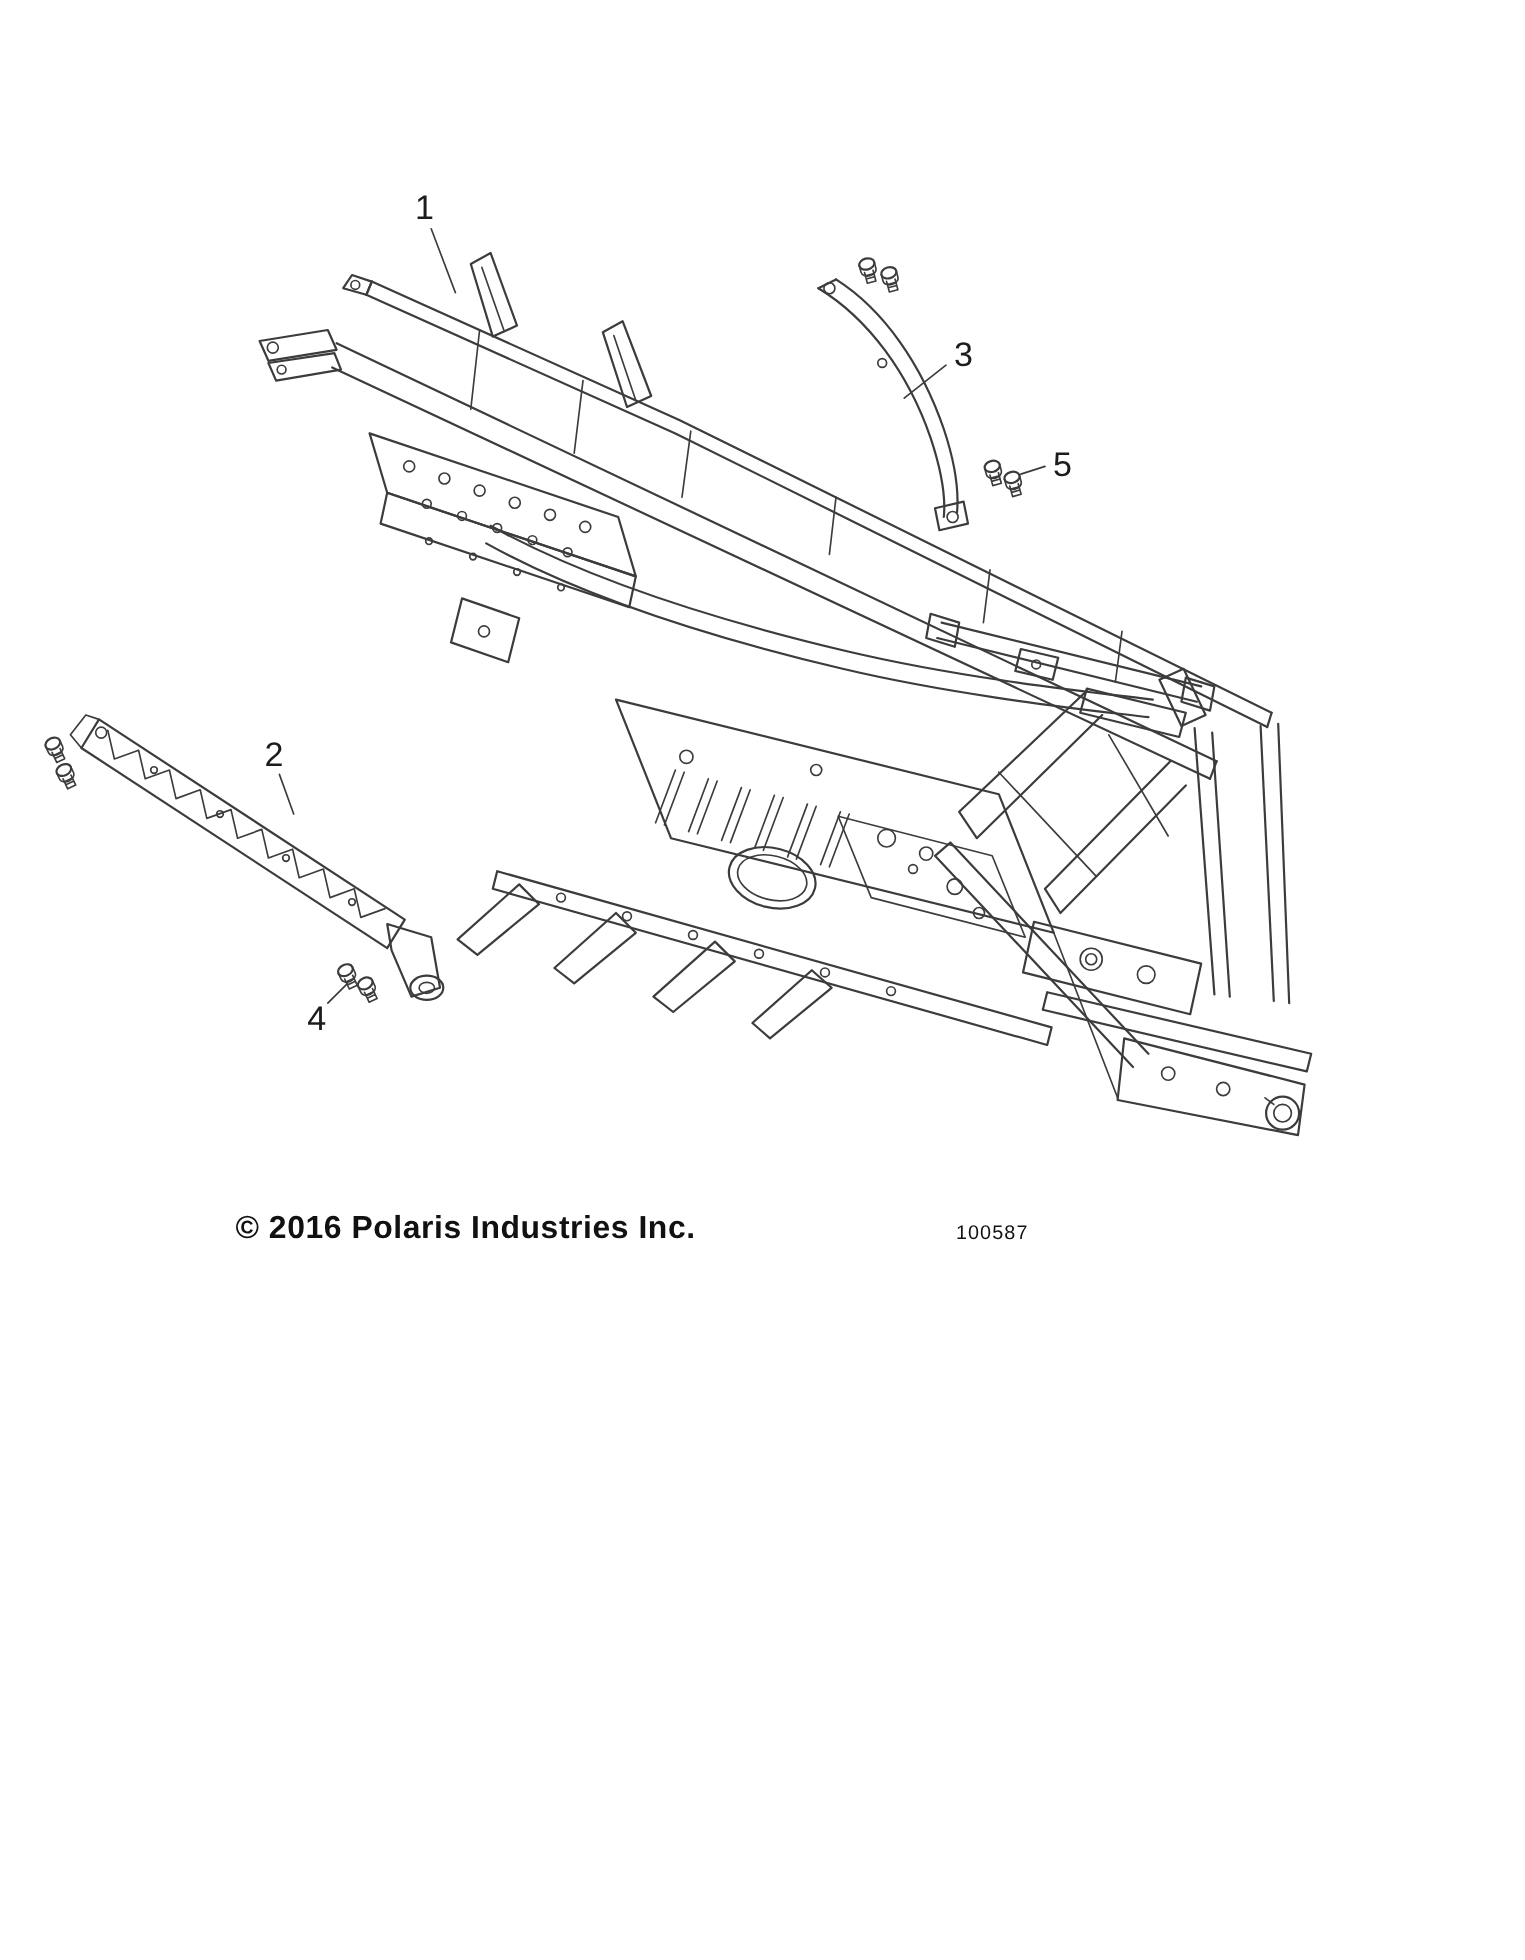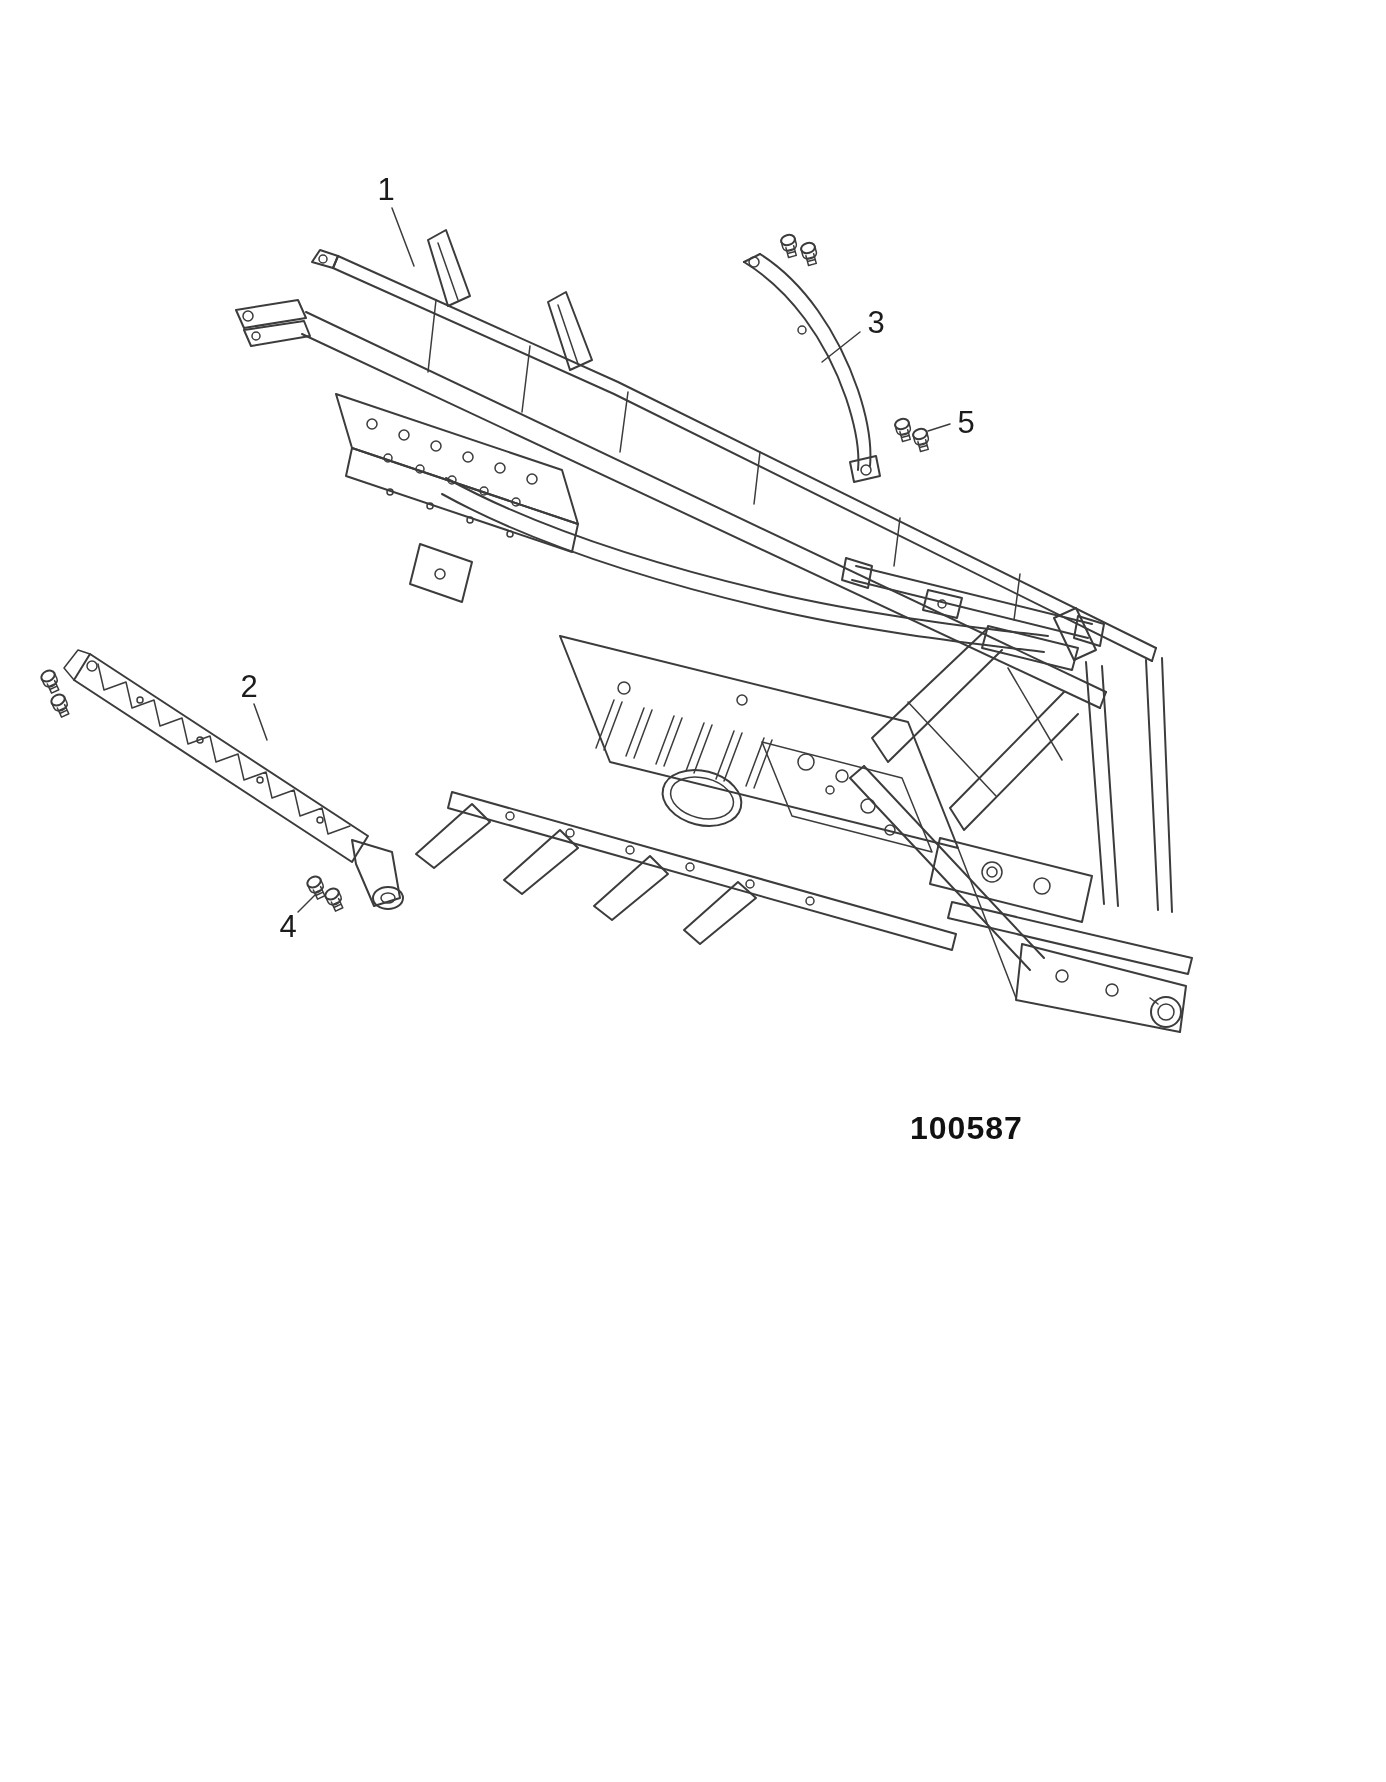--- a/index.html
+++ b/index.html
@@ -34,24 +34,24 @@
     left: 214px;
     top: 1100px;
     font-size: 29px;
     font-weight: 600;
     color: #111111;
     letter-spacing: 0.5px;
     white-space: nowrap;
   }
   .doc-number {
     position: absolute;
-    left: 910px;
+    left: 869px;
     top: 1110px;
-    font-size: 32px;
-    font-weight: 700;
+    font-size: 18px;
+    font-weight: 400;
     color: #111111;
     letter-spacing: 1px;
     white-space: nowrap;
   }
 </style>
 </head>
 <body>
 
 <div class="page">
 
@@ -217,15 +217,16 @@
       <path d="M950,424 L928,431"></path>
     </g>
   </svg>
 
   <div class="callout" style="left:386px; top:189px;">1</div>
   <div class="callout" style="left:249px; top:686px;">2</div>
   <div class="callout" style="left:876px; top:322px;">3</div>
   <div class="callout" style="left:288px; top:926px;">4</div>
   <div class="callout" style="left:966px; top:422px;">5</div>
 
+  <div class="copyright">© 2016 Polaris Industries Inc.</div>
   <div class="doc-number">100587</div>
 
 </div>
 
 </body></html>

